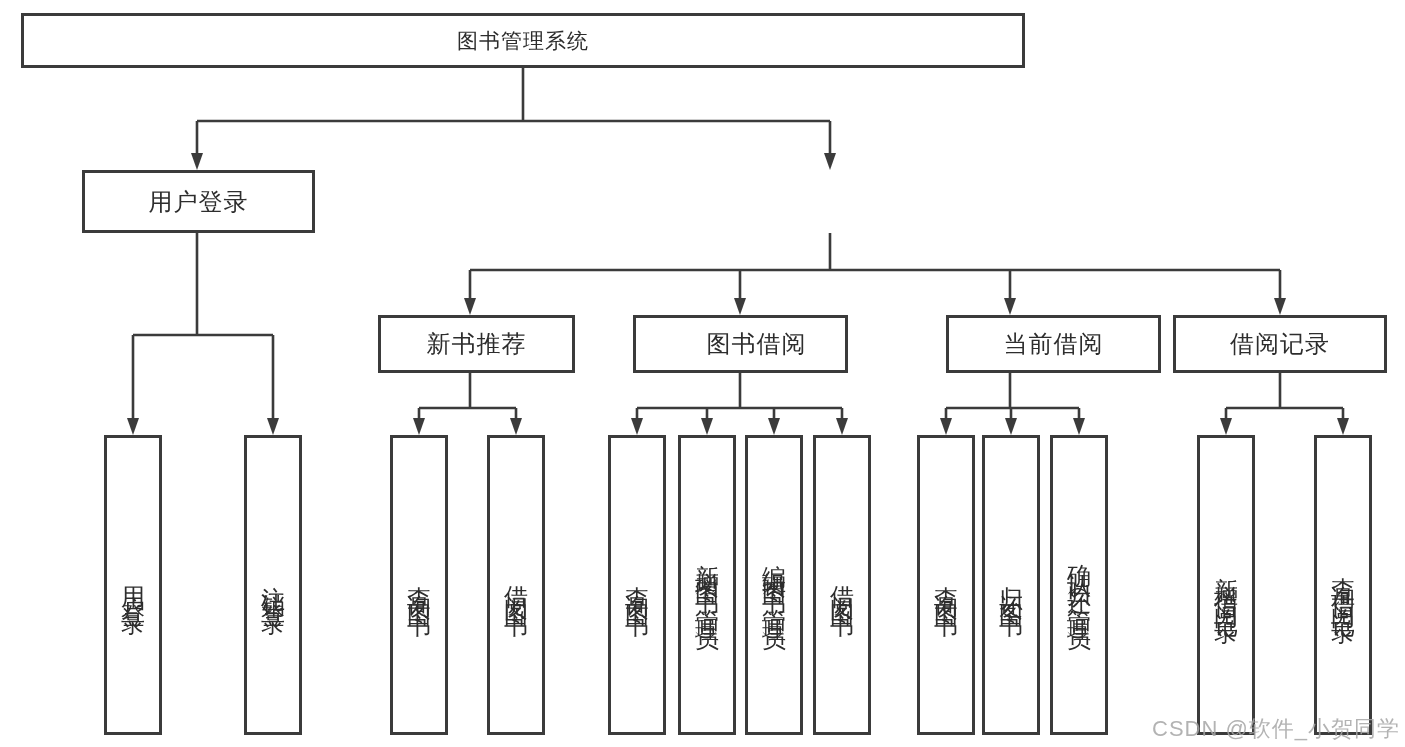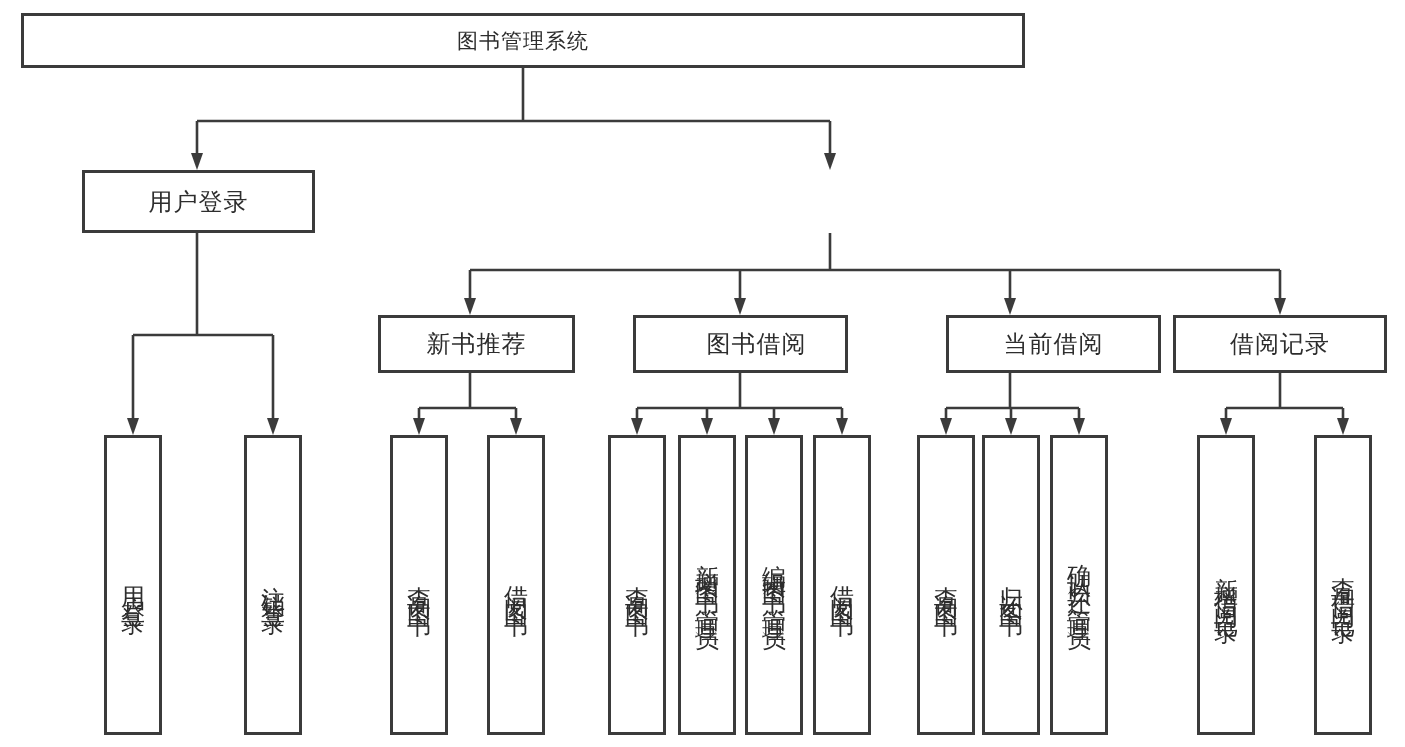--- a/index.html
+++ b/index.html
@@ -120,14 +120,15 @@
   <div class="node vert" style="left:745px; top:435px; width:58px; height:300px;">编辑图书（管理员）</div>
   <div class="node vert" style="left:813px; top:435px; width:58px; height:300px;">借阅图书</div>
 
   <div class="node vert" style="left:917px; top:435px; width:58px; height:300px;">查询图书</div>
   <div class="node vert" style="left:982px; top:435px; width:58px; height:300px;">归还图书</div>
   <div class="node vert" style="left:1050px; top:435px; width:58px; height:300px;">确认归还（管理员）</div>
 
   <div class="node vert" style="left:1197px; top:435px; width:58px; height:300px;">新增借阅记录</div>
   <div class="node vert" style="left:1314px; top:435px; width:58px; height:300px;">查询借阅记录</div>
 
+  <div class="watermark">CSDN @软件_小贺同学</div>
 
 </div>
 
 </body></html>

